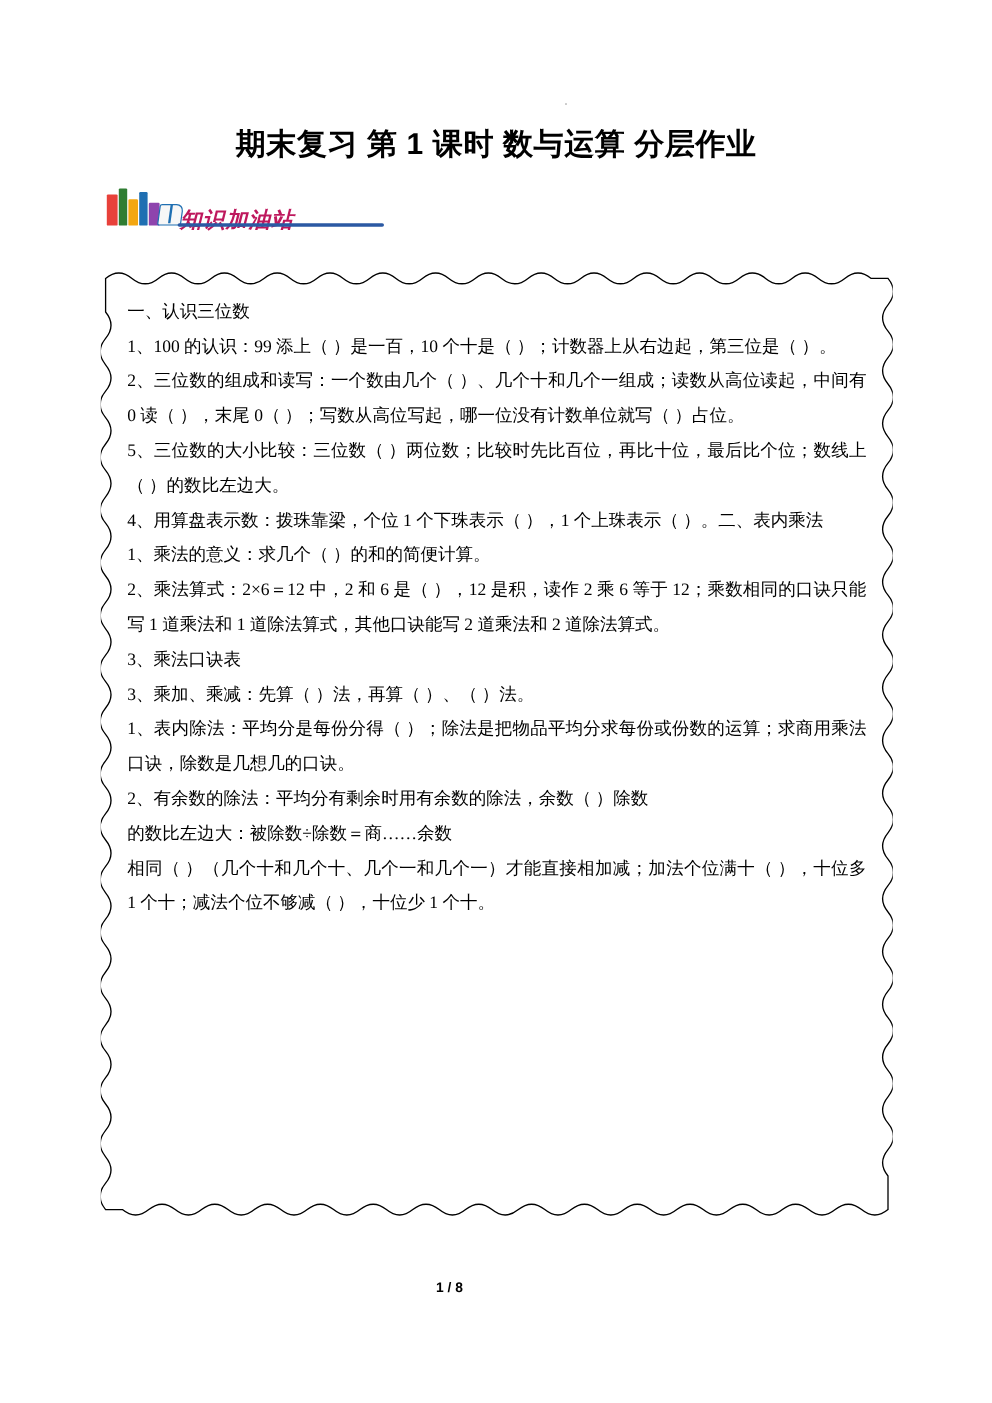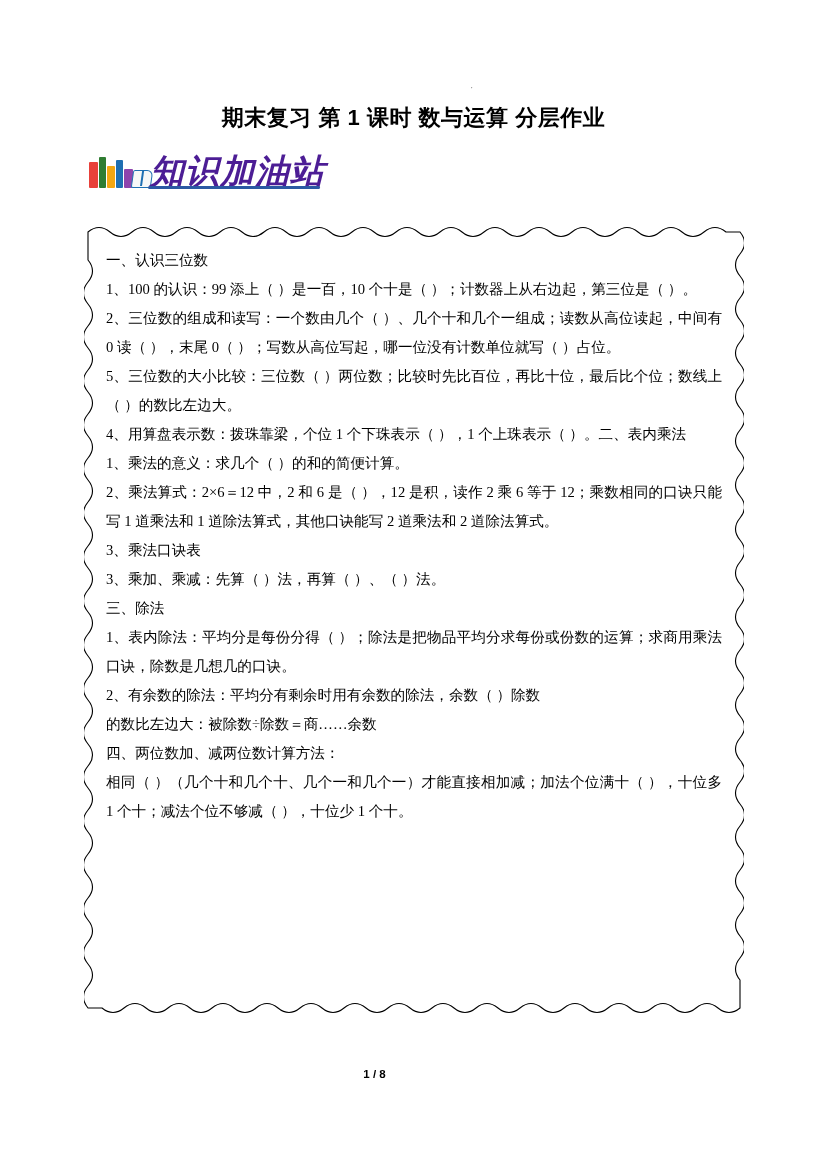--- a/index.html
+++ b/index.html
@@ -23,21 +23,21 @@
     box-sizing: border-box;
   }
   .doc-title {
     position: absolute;
     top: 103px;
     left: 0;
     width: 827px;
     text-align: center;
     font-family: "Liberation Sans", sans-serif;
     font-weight: bold;
-    font-size: 22px;
+    font-size: 25px;
     letter-spacing: 0.5px;
   }
   
   .banner {
     position: absolute;
     top: 150px;
     left: 88px;
     width: 240px;
     height: 42px;
   }
@@ -72,25 +72,25 @@
   .book-open:after {
     content: "";
     position: absolute;
     left: 8px; top: -1px;
     width: 1.5px; height: 16px;
     background: #1f6fb2;
   }
   .banner-text {
     position: absolute;
     left: 62px;
-    top: 4px;
+    top: 16px;
     font-family: "Liberation Sans", sans-serif;
-    font-size: 34px;
+    font-size: 18px;
     font-weight: bold;
-    color: #4c1d95;
+    color: #be185d;
     letter-spacing: 1px;
     line-height: 34px;
     font-style: italic;
   }
   .banner-underline {
     position: absolute;
     left: 60px;
     top: 36px;
     width: 172px;
     height: 3px;
@@ -199,23 +199,21 @@
     <div class="content">
       <p>一、认识三位数</p>
       <p>1、100 的认识：99 添上（          ）是一百，10 个十是（          ）；计数器上从右边起，第三位是（          ）。</p>
       <p>2、三位数的组成和读写：一个数由几个（          ）、几个十和几个一组成；读数从高位读起，中间有 0 读（          ），末尾 0（          ）；写数从高位写起，哪一位没有计数单位就写（          ）占位。</p>
       <p>5、三位数的大小比较：三位数（          ）两位数；比较时先比百位，再比十位，最后比个位；数线上（          ）的数比左边大。</p>
       <p>4、用算盘表示数：拨珠靠梁，个位 1 个下珠表示（          ），1 个上珠表示（          ）。二、表内乘法</p>
       <p>1、乘法的意义：求几个（          ）的和的简便计算。</p>
       <p>2、乘法算式：2×6＝12 中，2 和 6 是（          ），12 是积，读作 2 乘 6 等于 12；乘数相同的口诀只能写 1 道乘法和 1 道除法算式，其他口诀能写 2 道乘法和 2 道除法算式。</p>
       <p>3、乘法口诀表</p>
       <p>3、乘加、乘减：先算（          ）法，再算（          ）、（          ）法。</p>
-      <p>三、除法</p>
       <p>1、表内除法：平均分是每份分得（          ）；除法是把物品平均分求每份或份数的运算；求商用乘法口诀，除数是几想几的口诀。</p>
       <p>2、有余数的除法：平均分有剩余时用有余数的除法，余数（          ）除数</p>
       <p>的数比左边大：被除数÷除数＝商……余数</p>
-      <p>四、两位数加、减两位数计算方法：</p>
       <p>相同（          ）（几个十和几个十、几个一和几个一）才能直接相加减；加法个位满十（          ），十位多 1 个十；减法个位不够减（          ），十位少 1 个十。</p>
     </div>
   </div>
 
   <div class="footer">1 / 8</div>
 </div>
 
 </body></html>

